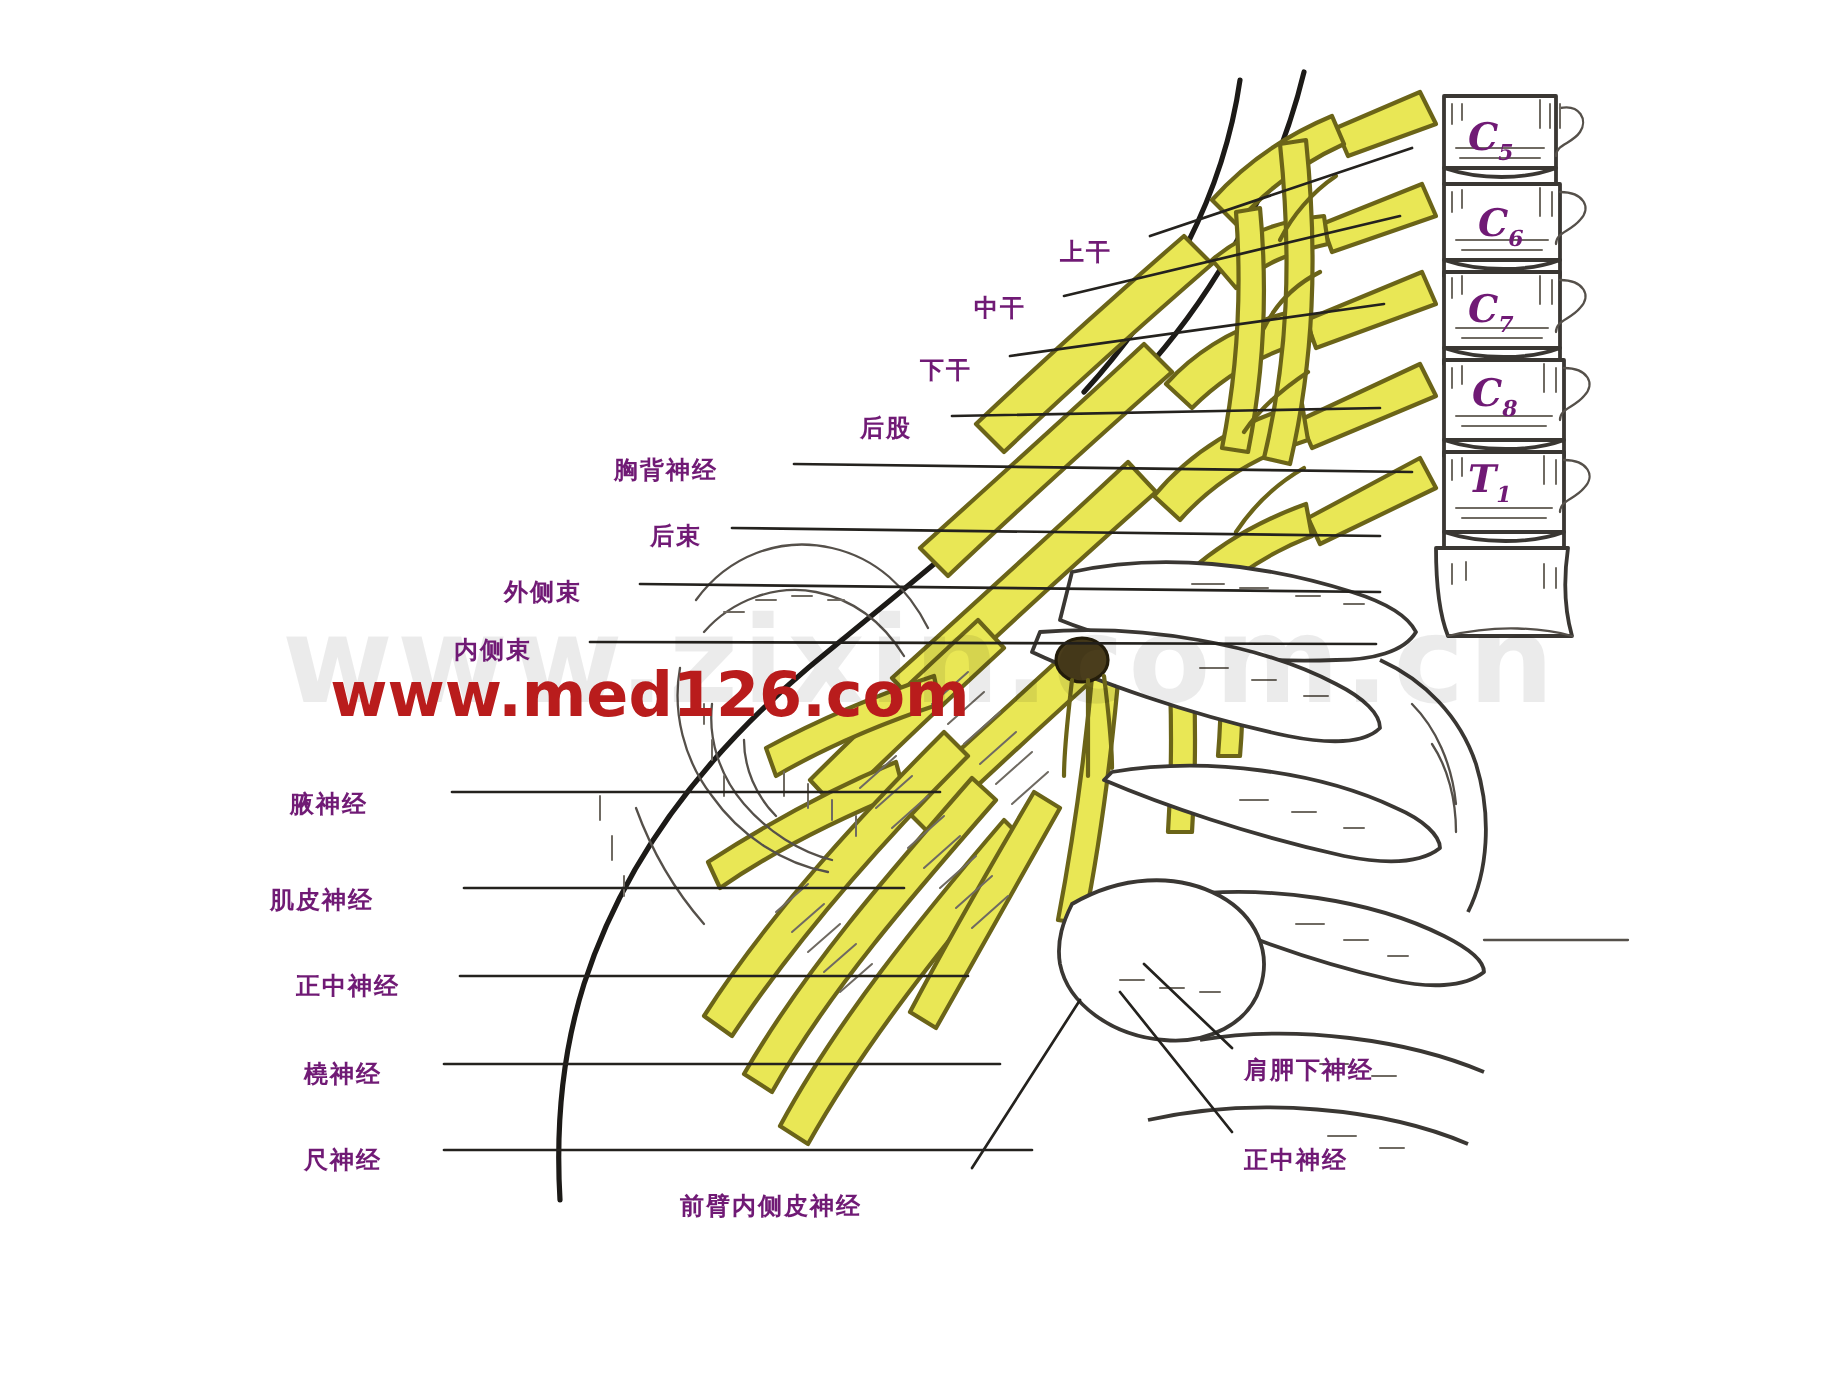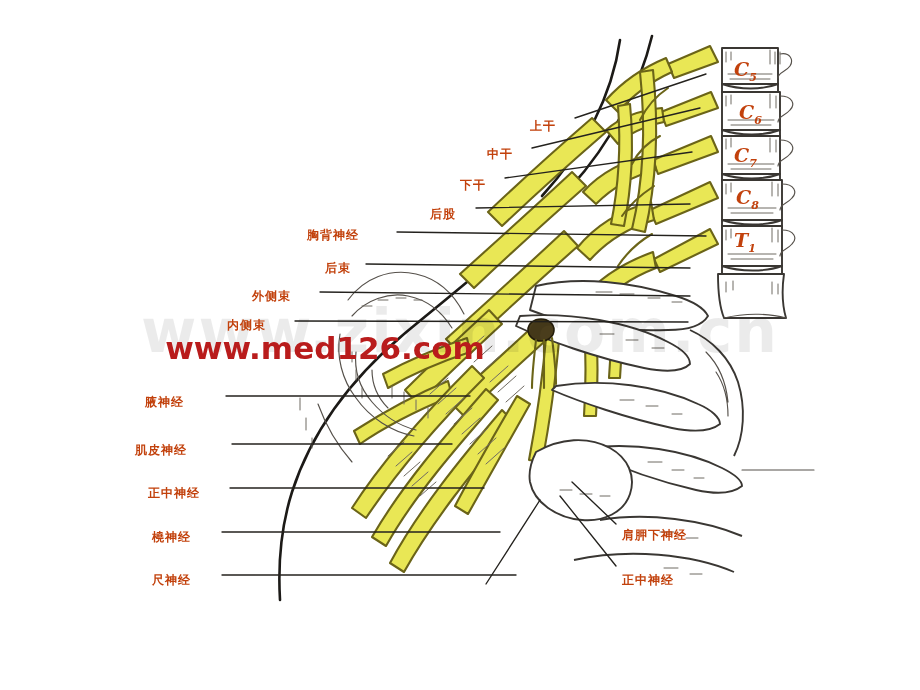--- a/index.html
+++ b/index.html
@@ -1,21 +1,21 @@
 <!DOCTYPE html>
 <html><head>
 <meta charset="utf-8">
 <style>
   html,body{margin:0;padding:0;background:#fff;}
   body{width:920px;height:690px;overflow:hidden;
        font-family:"DejaVu Sans","Liberation Sans",sans-serif;}
   #stage{position:relative;width:920px;height:690px;background:#ffffff;}
   #art{position:absolute;left:0;top:0;width:920px;height:690px;}
 
-  .lbl{position:absolute;white-space:nowrap;color:#c2410c;
+  .lbl{position:absolute;white-space:nowrap;color:#701a75;
        font-family:"DejaVu Sans","Liberation Sans",sans-serif;
        font-weight:700;letter-spacing:1px;}
   .lbl.cn{font-size:12px;}
   .lbl.vert{font-size:19px;font-family:"DejaVu Serif","Liberation Serif",serif;
             font-style:italic;font-weight:700;letter-spacing:0;}
   .lbl.vert sub{font-size:11px;}
 
   #wm-gray{position:absolute;left:-10px;top:296px;width:940px;
            font-size:60px;font-weight:700;color:#000;opacity:.075;
            letter-spacing:2px;text-align:center;
@@ -238,20 +238,21 @@
 
   <div class="lbl cn" style="left:145px;top:394px">腋神经</div>
   <div class="lbl cn" style="left:135px;top:442px">肌皮神经</div>
   <div class="lbl cn" style="left:148px;top:485px">正中神经</div>
   <div class="lbl cn" style="left:152px;top:529px">橈神经</div>
   <div class="lbl cn" style="left:152px;top:572px">尺神经</div>
 
   <div class="lbl cn" style="left:622px;top:527px">肩胛下神经</div>
   <div class="lbl cn" style="left:622px;top:572px">正中神经</div>
 
+  <div class="lbl cn" style="left:340px;top:595px">前臂内侧皮神经</div>
 
   <div class="lbl vert" style="left:734px;top:58px"><span>C</span><sub>5</sub></div>
   <div class="lbl vert" style="left:739px;top:101px"><span>C</span><sub>6</sub></div>
   <div class="lbl vert" style="left:734px;top:144px"><span>C</span><sub>7</sub></div>
   <div class="lbl vert" style="left:736px;top:186px"><span>C</span><sub>8</sub></div>
   <div class="lbl vert" style="left:734px;top:229px"><span>T</span><sub>1</sub></div>
 
 </div>
 
 </body></html>

